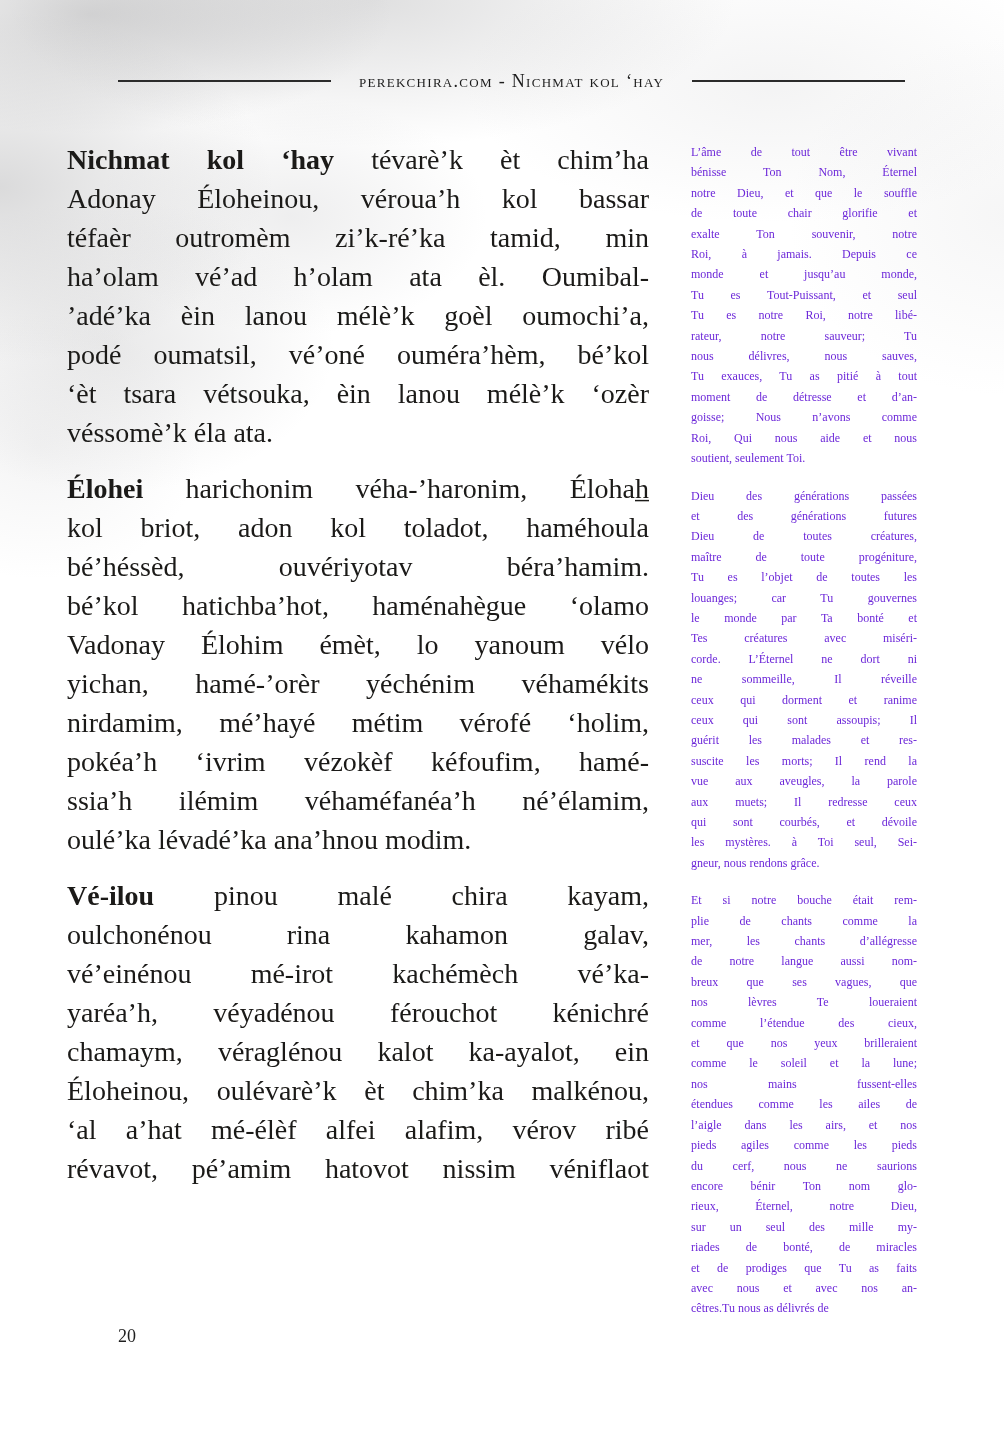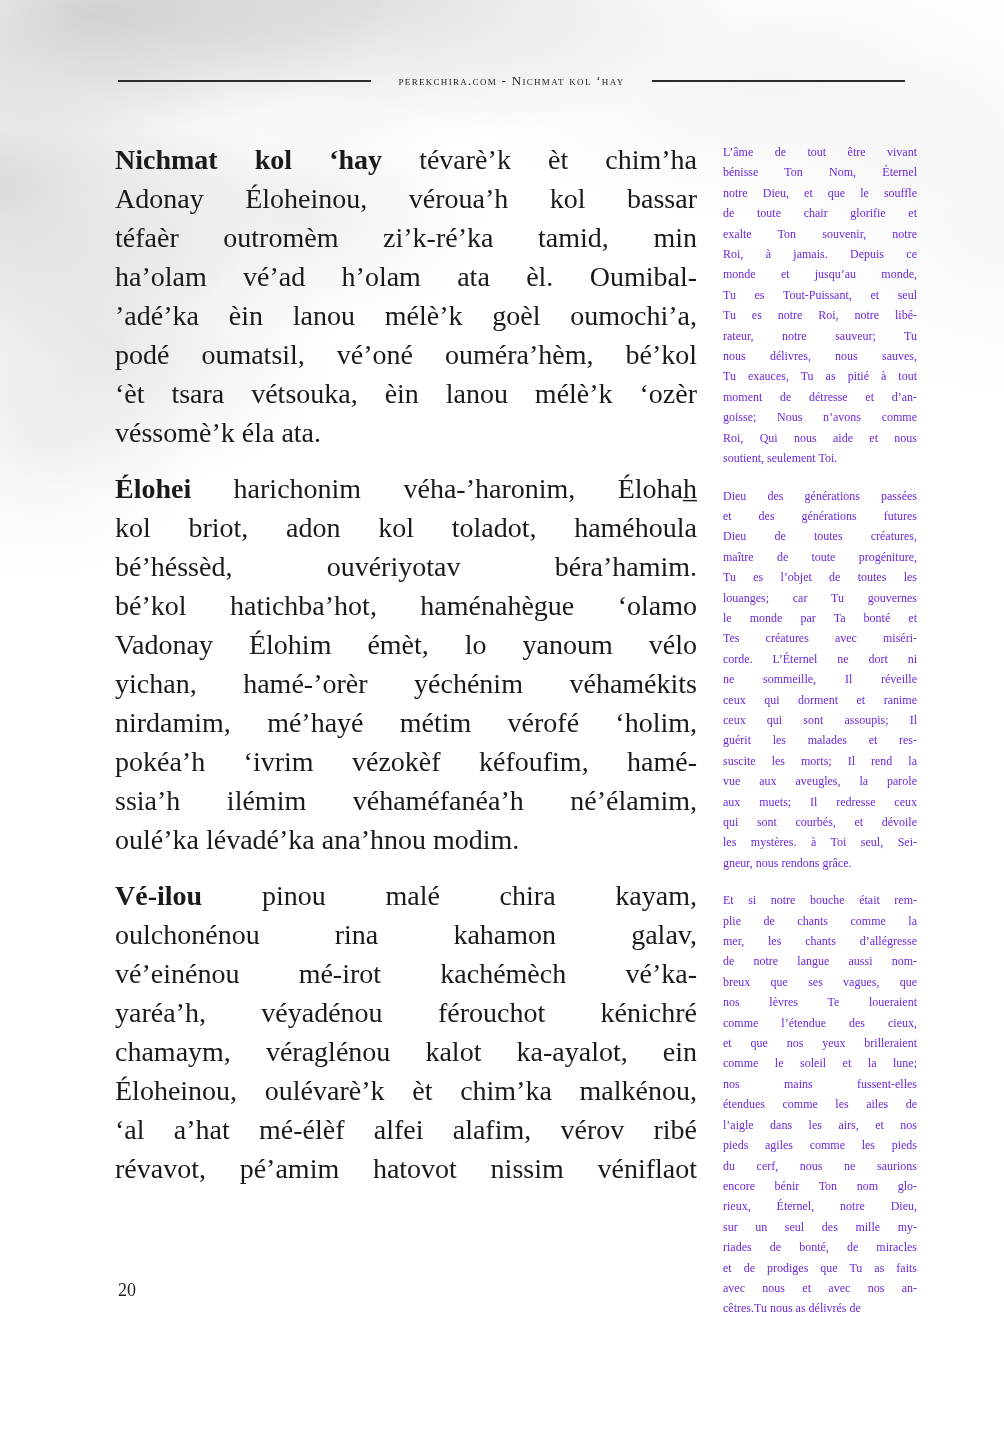--- a/index.html
+++ b/index.html
@@ -33,31 +33,31 @@
     z-index: 1;
     display: flex;
     align-items: center;
     gap: 28px;
     margin: 70px 99px 0 118px;
     height: 22px;
   }
   .rule { flex: 1; height: 2px; background: #2b2b2b; }
   .header-title {
     font-variant: small-caps;
-    font-size: 13px;
+    font-size: 18px;
     letter-spacing: 1.3px;
     color: #1c1c1c;
     white-space: nowrap;
   }
   .content {
     position: relative;
     z-index: 1;
     display: flex;
-    gap: 26px;
-    margin: 48px 87px 0 115px;
+    gap: 42px;
+    margin: 48px 87px 0 67px;
   }
   .main-col {
     width: 582px;
     flex: 0 0 582px;
     font-size: 28px;
     line-height: 39px;
     color: #1b1a18;
   }
   .side-col {
     flex: 1;
@@ -67,21 +67,21 @@
     padding-top: 2px;
   }
   .para { margin: 0 0 17px 0; }
   .tline { text-align: justify; text-align-last: justify; }
   .tline.last { text-align-last: left; }
   .lead { font-weight: bold; }
   .page-number {
     position: absolute;
     z-index: 1;
     left: 118px;
-    top: 1280px;
+    top: 1326px;
     font-size: 18px;
     color: #1f1f1f;
   }
 </style>
 </head>
 <body>
 
 <div class="page">
 
   <div class="header">

